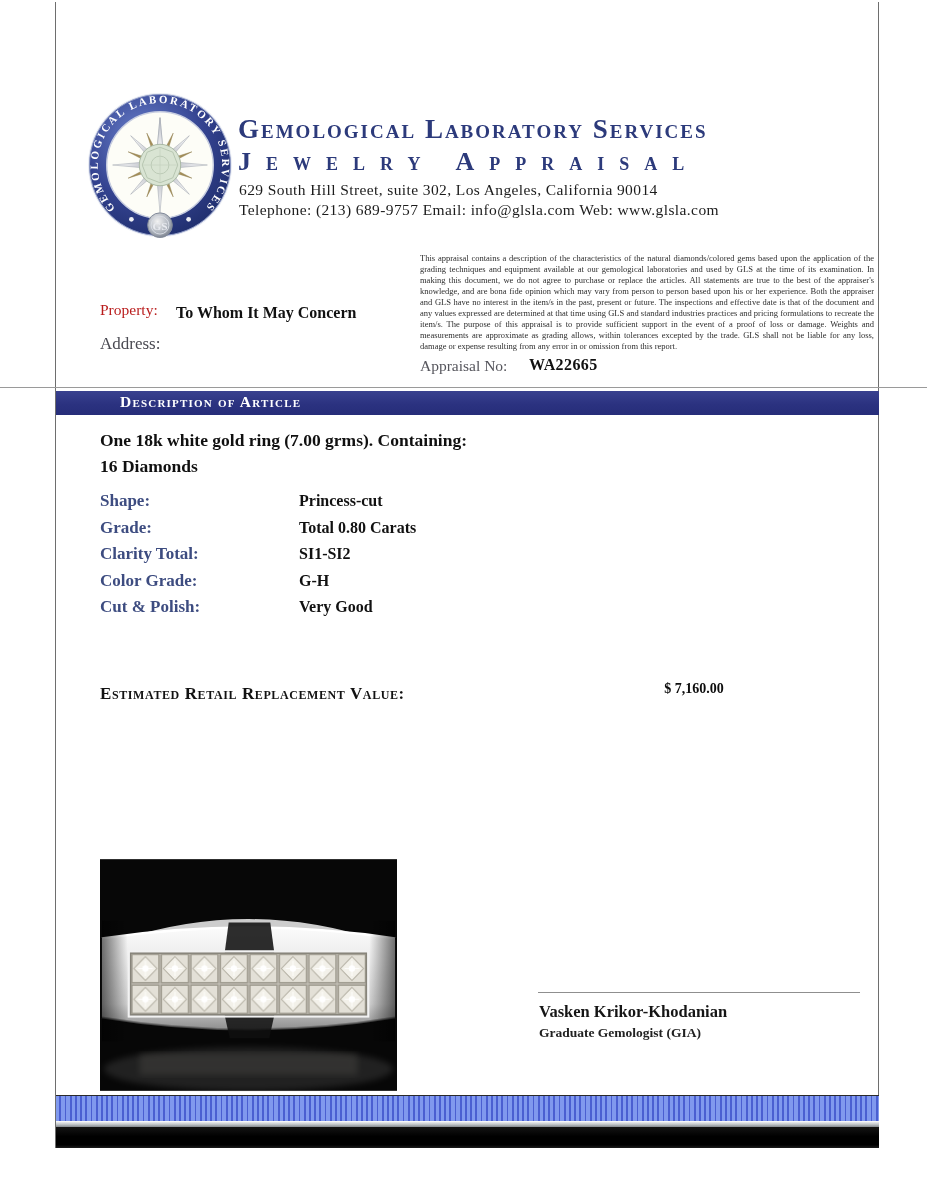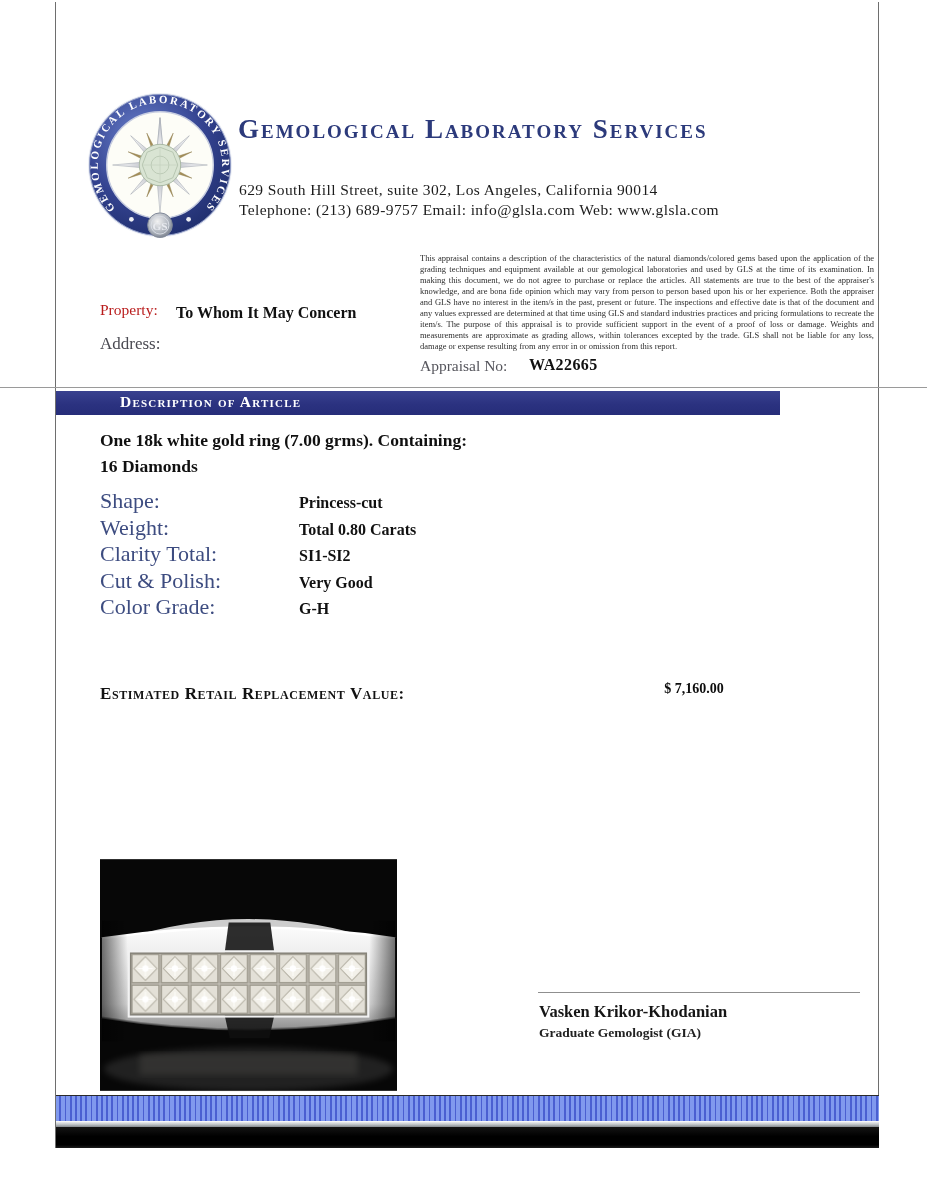--- a/index.html
+++ b/index.html
@@ -35,36 +35,35 @@
   
   .prop-label{position:absolute;left:100px;top:301px;font-size:15.5px;color:#b91c1c;}
   .prop-value{position:absolute;left:176px;top:304px;font-size:16px;font-weight:bold;color:#111;}
   .addr-label{position:absolute;left:100px;top:334px;font-size:17px;color:#4a4a52;}
   .appr-label{position:absolute;left:420px;top:357px;font-size:15.5px;color:#55555c;}
   .appr-value{position:absolute;left:529px;top:356px;font-size:16px;font-weight:bold;color:#111;letter-spacing:.4px;}
 
   
   .hairline{position:absolute;left:0px;top:387px;width:927px;height:1px;background:#9a9a9a;}
   .section-bar{
-    position:absolute;left:56px;top:391px;width:684px;height:24px;
+    position:absolute;left:56px;top:391px;width:823px;height:24px;
     background:linear-gradient(180deg,#39418f,#2b3280 55%,#262d79);
-    padding-left:40px;
   }
   .section-title{
     position:absolute;left:64px;top:2px;color:#ffffff;
     font-variant:small-caps;font-weight:bold;font-size:15.5px;letter-spacing:1.2px;
   }
 
   
   .desc-line1{position:absolute;left:100px;top:430px;font-size:17.5px;font-weight:bold;color:#101010;}
   .desc-line2{position:absolute;left:100px;top:456px;font-size:17.5px;font-weight:bold;color:#101010;}
 
   .attrs{position:absolute;left:100px;top:488px;width:500px;}
   .attr-row{height:26.5px;line-height:26.5px;white-space:nowrap;}
-  .attr-label{display:inline-block;width:195px;font-weight:normal;font-size:22px;color:#3d4c80;}
+  .attr-label{display:inline-block;width:195px;font-weight:bold;font-size:17px;color:#3d4c80;}
   .attr-value{display:inline-block;font-weight:bold;font-size:16px;color:#111;}
 
   
   .val-label{
     position:absolute;left:100px;top:684px;
     font-variant:small-caps;font-weight:bold;font-size:17px;letter-spacing:.6px;color:#121212;
   }
   .val-amount{
     position:absolute;left:600px;top:681px;width:188px;text-align:center;
     font-weight:bold;font-size:14px;color:#0d0d0d;
@@ -157,20 +156,21 @@
     </g>
 
     <circle cx="46" cy="130" r="2.4" fill="#eef0f5"></circle>
     <circle cx="104" cy="130" r="2.4" fill="#eef0f5"></circle>
     <circle cx="75" cy="136" r="12.5" fill="url(#gsSilver)" stroke="#828a99" stroke-width="1"></circle>
     <circle cx="75" cy="136" r="9" fill="none" stroke="#d8dce4" stroke-width="1"></circle>
     <text x="75" y="140.5" text-anchor="middle" font-family="Liberation Serif, serif" font-size="11.5" font-weight="bold" fill="#e8eaef">GS</text>
   </svg>
 
   <div class="org-name">Gemological Laboratory Services</div>
+  <div class="doc-type">Jewelry Appraisal</div>
   <div class="addr-line">629 South Hill Street, suite 302, Los Angeles, California 90014</div>
   <div class="contact-line">Telephone: (213) 689-9757  Email: info@glsla.com  Web: www.glsla.com</div>
 
   <div class="disclaimer">This appraisal contains a description of the characteristics of the natural diamonds/colored gems based upon the application of the grading techniques and equipment available at our gemological laboratories and used by GLS at the time of its examination. In making this document, we do not agree to purchase or replace the articles. All statements are true to the best of the appraiser's knowledge, and are bona fide opinion which may vary from person to person  based upon his or her experience.  Both the appraiser and GLS have no interest in the item/s in the past, present or future.  The inspections and effective date is that of the document and any values expressed are determined at that time using GLS and standard industries practices and pricing formulations to recreate the item/s.  The purpose of this appraisal is to provide sufficient support in the event of a proof of loss or damage.  Weights and measurements are approximate as grading allows, within tolerances excepted by the trade.  GLS shall not be liable for any loss, damage or expense resulting from any error in or omission from this report.</div>
 
   <div class="prop-label">Property:</div>
   <div class="prop-value">To Whom It May Concern</div>
   <div class="addr-label">Address:</div>
 
   <div class="appr-label">Appraisal No:</div>
@@ -183,34 +183,34 @@
 
   <div class="desc-line1">One 18k  white gold ring (7.00 grms). Containing:</div>
   <div class="desc-line2">16 Diamonds</div>
 
   <div class="attrs">
     <div class="attr-row">
       <span class="attr-label">Shape:</span>
       <span class="attr-value">Princess-cut</span>
     </div>
     <div class="attr-row">
-      <span class="attr-label">Weight:</span>
+      <span class="attr-label">Grade:</span>
       <span class="attr-value">Total 0.80 Carats</span>
     </div>
     <div class="attr-row">
       <span class="attr-label">Clarity Total:</span>
       <span class="attr-value">SI1-SI2</span>
     </div>
     <div class="attr-row">
+      <span class="attr-label">Color Grade:</span>
+      <span class="attr-value">G-H</span>
+    </div>
+    <div class="attr-row">
       <span class="attr-label">Cut &amp; Polish:</span>
       <span class="attr-value">Very Good</span>
-    </div>
-    <div class="attr-row">
-      <span class="attr-label">Color Grade:</span>
-      <span class="attr-value">G-H</span>
     </div>
   </div>
 
   <div class="val-label">Estimated Retail Replacement Value:</div>
   <div class="val-amount">$ 7,160.00</div>
 
   <svg class="photo" viewBox="0 0 300 234">
     <defs>
       <linearGradient id="bandSilver" x1="0" y1="0" x2="0" y2="1">
         <stop offset="0%" stop-color="#fbfbfb"></stop>

